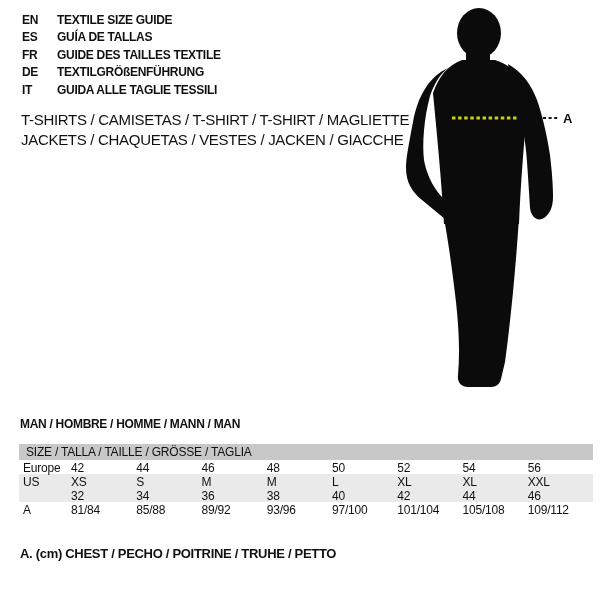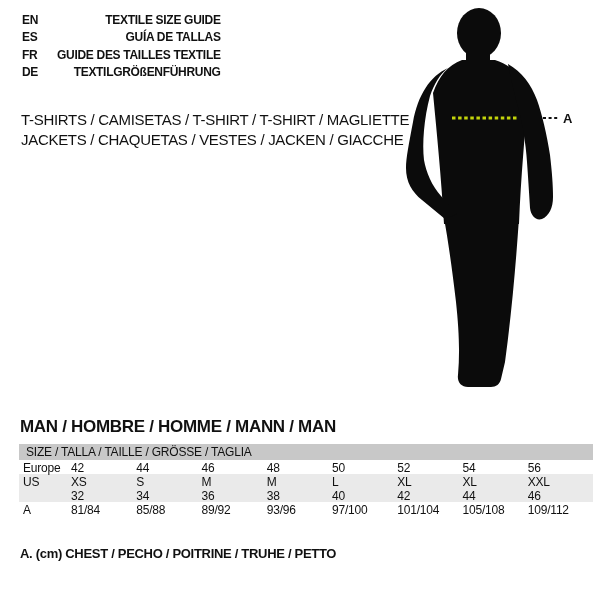--- a/index.html
+++ b/index.html
@@ -8,33 +8,33 @@
     background:#ffffff;
     font-family:"Liberation Sans", sans-serif;
     color:#111111;
     position:relative;
     overflow:hidden;
   }
   .abs { position:absolute; }
 
   
   .lang-list { left:22px; top:12px; }
-  .lang-row { display:flex; font-weight:bold; font-size:12px; line-height:17.4px; letter-spacing:-0.3px;justify-content:space-between; }
+  .lang-row { display:flex; font-weight:bold; font-size:12px; line-height:17.4px; letter-spacing:-0.3px; }
   .lang-code { width:35px; flex:0 0 35px; }
   .lang-text { white-space:nowrap; }
 
   
   .categories { left:21px; top:110px; font-weight:normal; font-size:15px; line-height:19.5px; letter-spacing:-0.3px; }
   .category-line { white-space:nowrap; }
 
   
   .figure-wrap { left:400px; top:0px; width:200px; height:410px; }
 
   
-  .section-title { left:20px; top:417px; font-weight:bold; font-size:17px; letter-spacing:-0.3px; }
+  .section-title { left:20px; top:417px; font-weight:bold; font-size:12px; letter-spacing:-0.3px; }
 
   
   .size-table { left:19px; top:444px; width:574px; font-size:12px; letter-spacing:-0.2px; }
   .t-header { background:#c8c8c8; height:16px; line-height:16px; padding-left:7px; }
   .t-row { display:flex; height:14px; line-height:17px; }
   .t-row.shaded { background:#eaeaea; }
   .t-label { flex:0 0 48px; width:48px; padding-left:4px; }
   .t-cell { flex:1; text-align:left; }
 
   
@@ -52,20 +52,24 @@
     <span class="lang-code">ES</span>
     <span class="lang-text">GUÍA DE TALLAS</span>
   </div>
   <div class="lang-row">
     <span class="lang-code">FR</span>
     <span class="lang-text">GUIDE DES TAILLES TEXTILE</span>
   </div>
   <div class="lang-row">
     <span class="lang-code">DE</span>
     <span class="lang-text">TEXTILGRÖßENFÜHRUNG</span>
+  </div>
+  <div class="lang-row">
+    <span class="lang-code">IT</span>
+    <span class="lang-text">GUIDA ALLE TAGLIE TESSILI</span>
   </div>
 </div>
 
 <div class="abs categories">
   <div class="category-line">T-SHIRTS / CAMISETAS / T-SHIRT / T-SHIRT / MAGLIETTE</div>
   <div class="category-line">JACKETS / CHAQUETAS / VESTES / JACKEN / GIACCHE</div>
 </div>
 
 <div class="abs figure-wrap">
   <svg width="200" height="410" viewBox="0 0 200 410" xmlns="http://www.w3.org/2000/svg">

